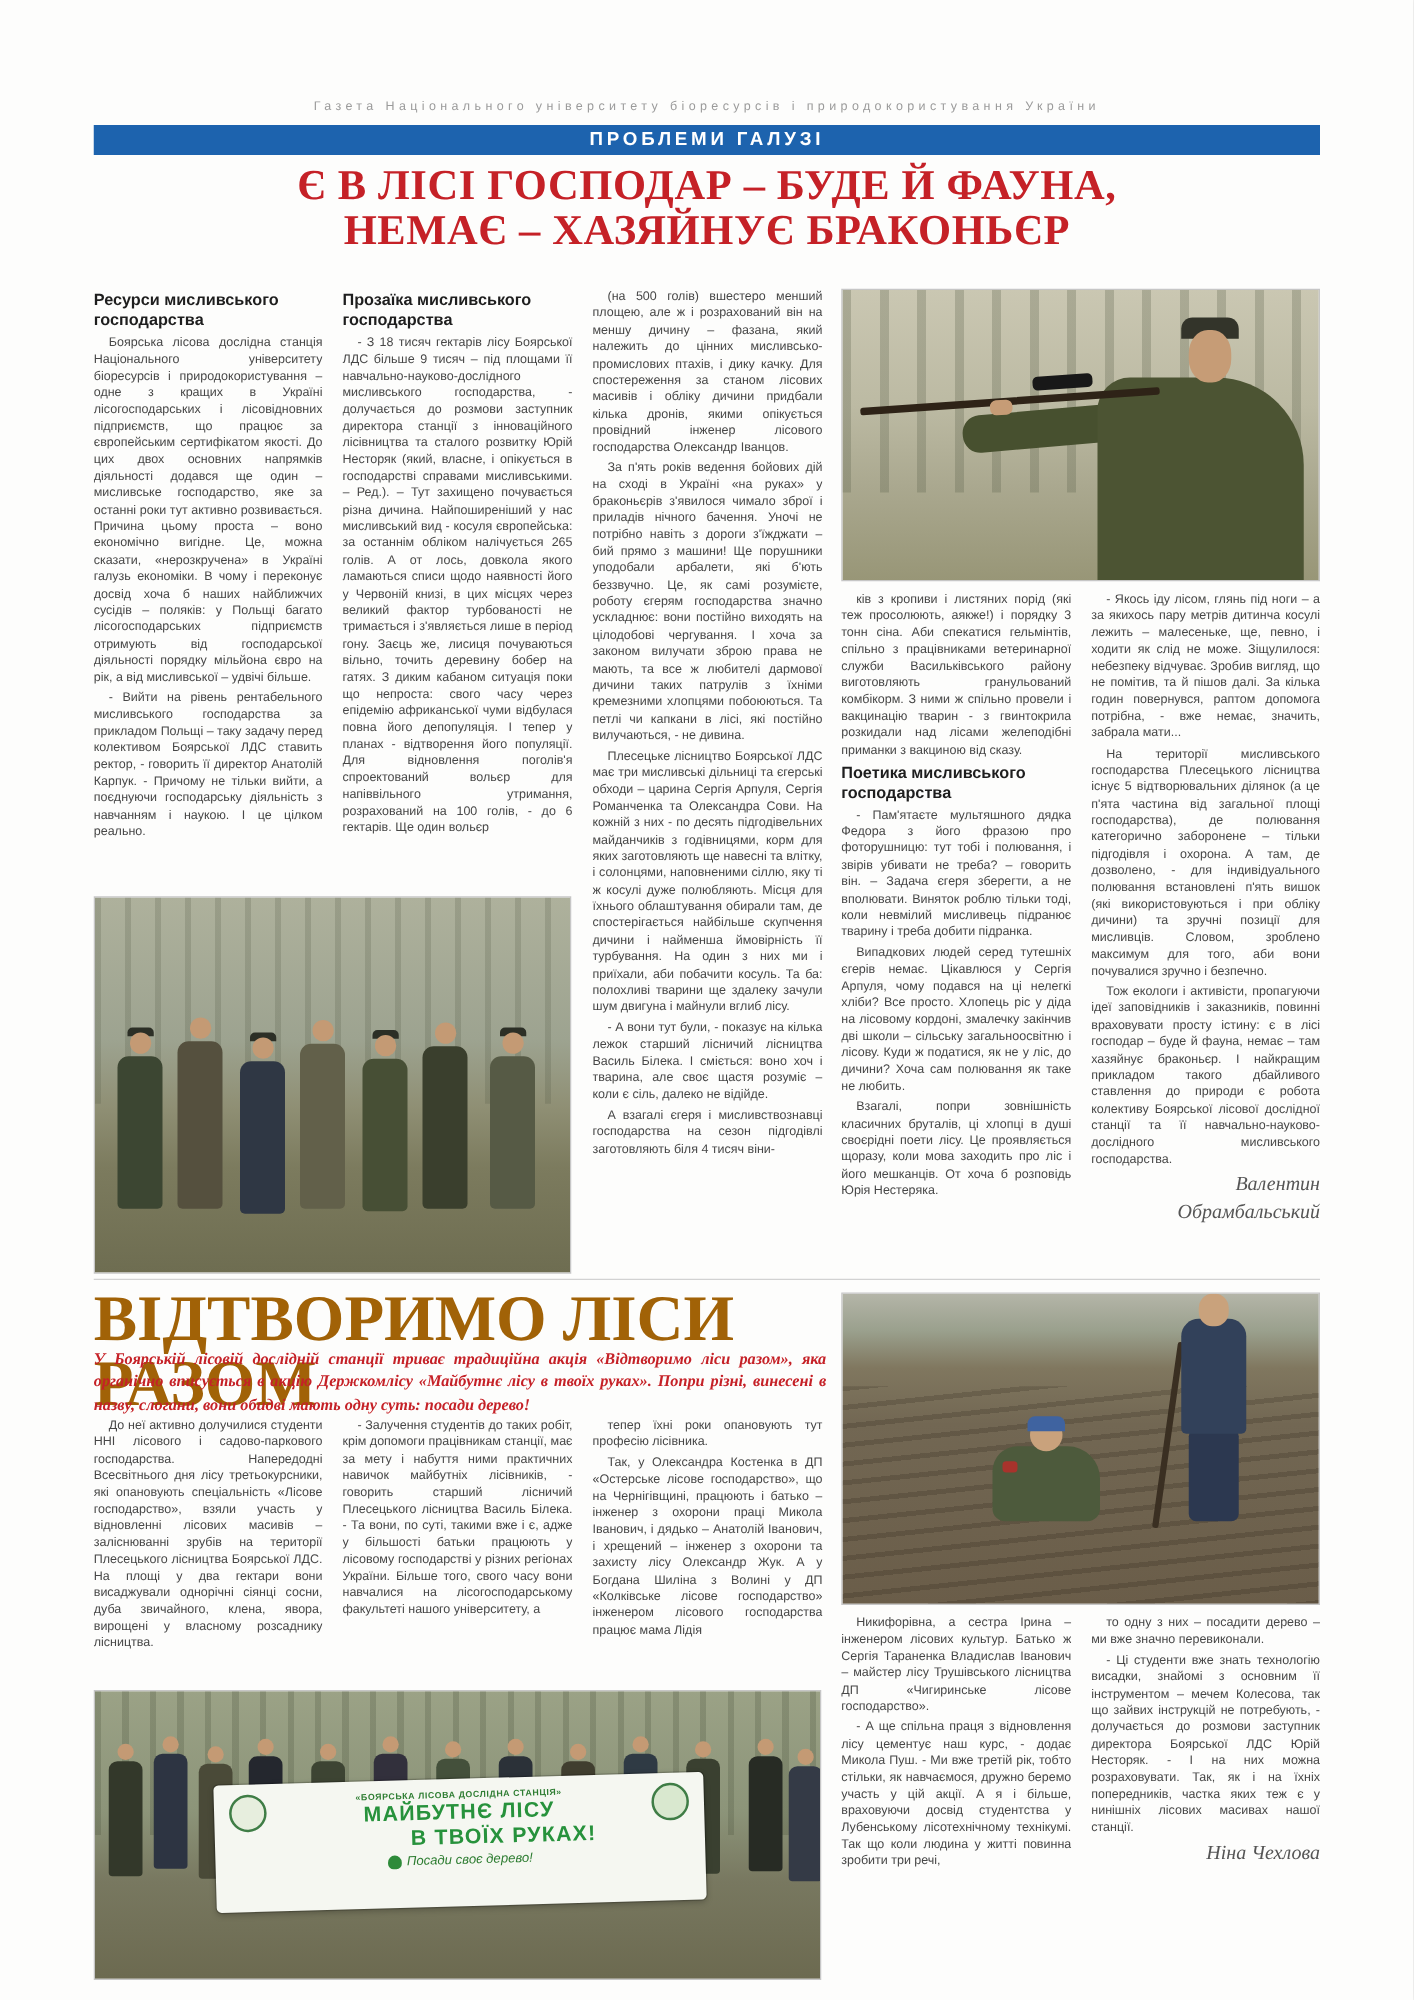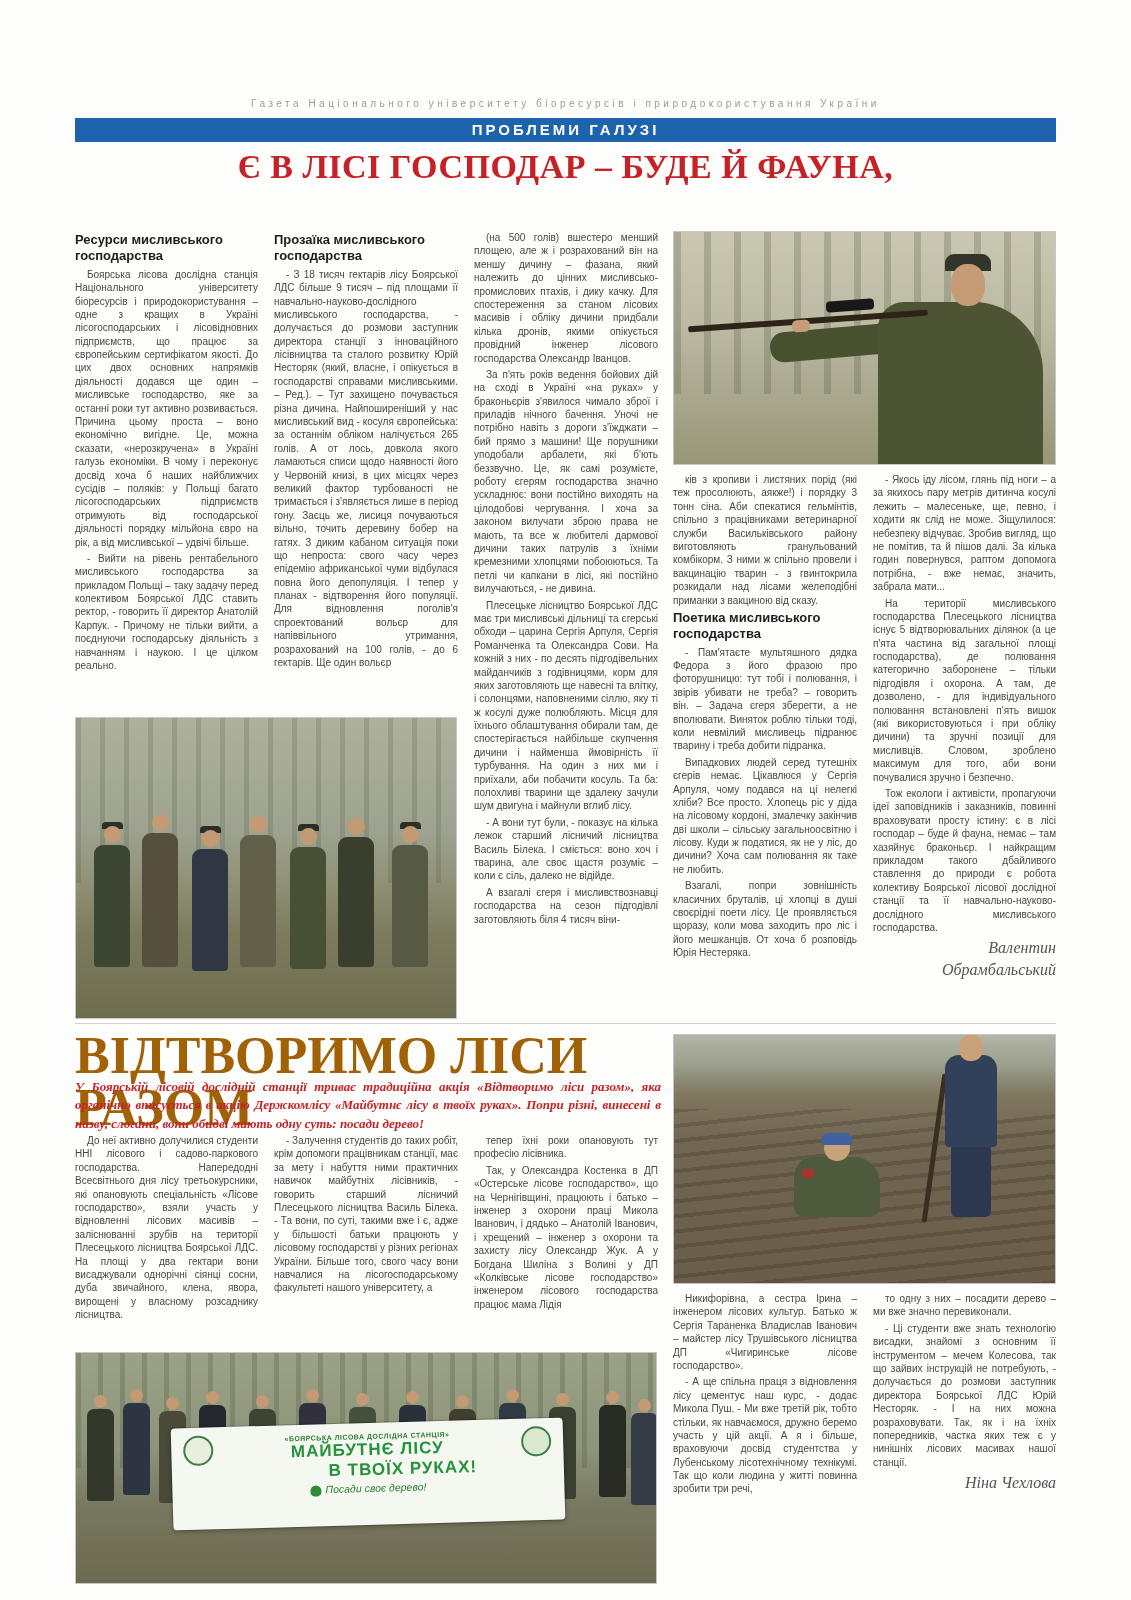--- a/index.html
+++ b/index.html
@@ -5,21 +5,21 @@
   html,body { margin:0; padding:0; background:#e8e8e8; }
   .page { position:relative; width:1131px; height:1600px; margin:0 auto; background:#fdfdfc;
           font-family:"Liberation Sans",sans-serif; overflow:hidden; box-shadow:0 0 6px rgba(0,0,0,.2); }
 
   
   .header { position:absolute; left:75px; top:78px; width:981px; }
   .issue-line { display:flex; justify-content:space-between; align-items:flex-end;
                 border-bottom:1.5px solid #666; padding-bottom:2px; }
   .issue { color:#8d8d8d; font-size:10.5px; }
   .pagenum { color:#6d6d6d; font-size:14px; line-height:1; }
-  .masthead { text-align:center; color:#9b9b9b; font-size:10px; letter-spacing:3.5px; margin-top:20px; }
+  .masthead { text-align:center; color:#9b9b9b; font-size:10px; letter-spacing:3.5px; margin-top:2px; }
   .section-banner { margin-top:9px; background:#1d63ae; color:#fff; text-align:center;
                     font-weight:bold; font-size:15px; letter-spacing:3px; padding:3px 0 4px; }
   .headline1 { margin-top:7px; text-align:center; color:#c52127;
                font-family:"Liberation Serif",serif; font-weight:bold;
                font-size:34px; line-height:1.07; letter-spacing:.5px; }
 
   
   .article1 { position:absolute; left:75px; top:231px; width:981px; height:790px; }
   .article2 { position:absolute; left:75px; top:1030px; width:981px; height:560px; }
   .divider  { position:absolute; left:75px; top:1023px; width:981px; height:0;
@@ -129,20 +129,21 @@
 </head>
 <body>
 
 <div class="page">
 
   <div class="header">
     <div class="masthead">Газета Національного університету біоресурсів і природокористування України</div>
     <div class="section-banner">ПРОБЛЕМИ ГАЛУЗІ</div>
     <div class="headline1">
       <div>Є В ЛІСІ ГОСПОДАР – БУДЕ Й ФАУНА,</div>
+      <div>НЕМАЄ – ХАЗЯЙНУЄ БРАКОНЬЄР</div>
     </div>
   </div>
 
   <div class="article1">
 
     <div class="col" id="a1c1">
       <div class="subhead">Ресурси мисливського господарства</div>
       <p>Боярська лісова дослідна станція Національного університету біоресурсів і природокористування – одне з кращих в Україні лісогосподарських і лісовідновних підприємств, що працює за європейським сертифікатом якості. До цих двох основних напрямків діяльності додався ще один – мисливське господарство, яке за останні роки тут активно розвивається. Причина цьому проста – воно економічно вигідне. Це, можна сказати, «нерозкручена» в Україні галузь економіки. В чому і переконує досвід хоча б наших найближчих сусідів – поляків: у Польщі багато лісогосподарських підприємств отримують від господарської діяльності порядку мільйона євро на рік, а від мисливської – удвічі більше.</p>
       <p>- Вийти на рівень рентабельного мисливського господарства за прикладом Польщі – таку задачу перед колективом Боярської ЛДС ставить ректор, - говорить її директор Анатолій Карпук. - Причому не тільки вийти, а поєднуючи господарську діяльність з навчанням і наукою. І це цілком реально.</p>
     </div>

